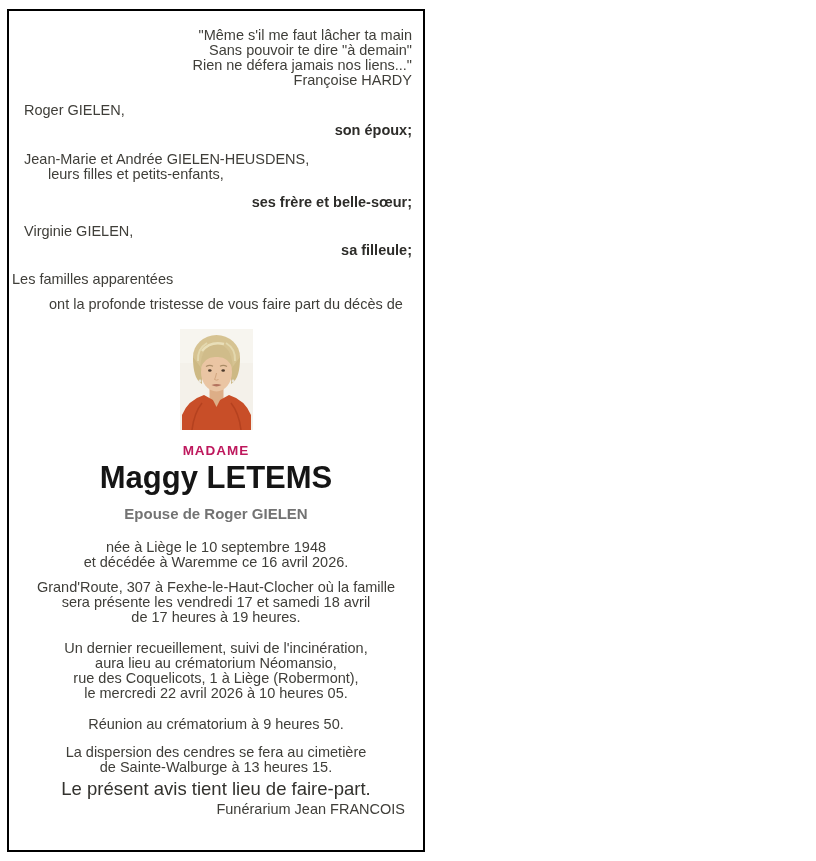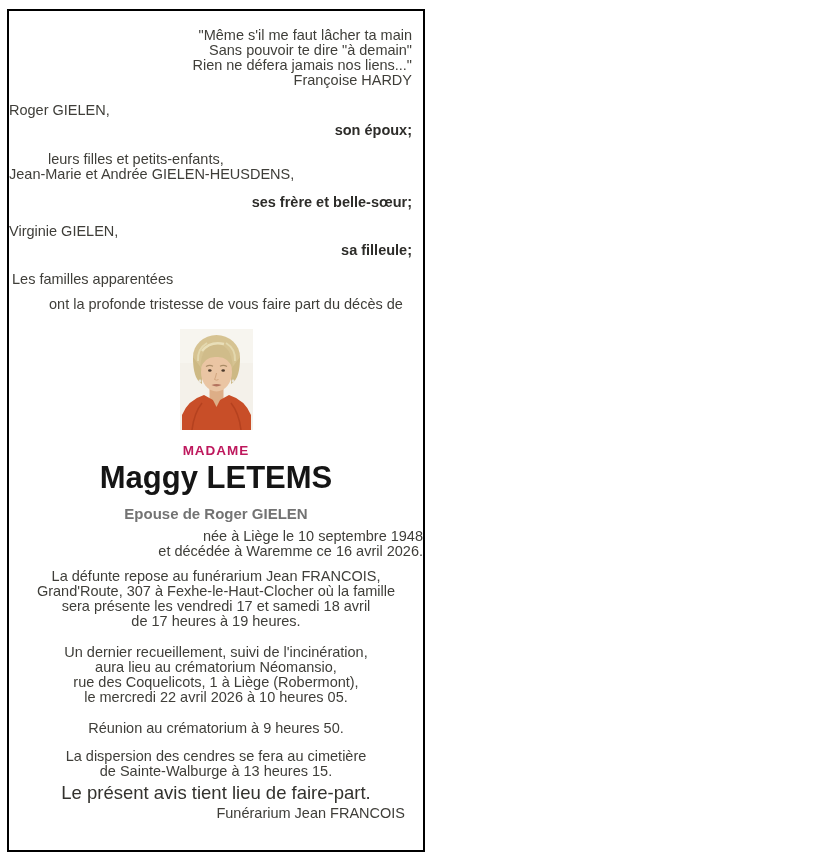--- a/index.html
+++ b/index.html
@@ -26,20 +26,21 @@
     font-size: 14.5px;
     line-height: 15px;
     overflow: hidden;
   }
   .quote {
     margin-top: 17px;
     padding-right: 11px;
     text-align: right;
   }
   .name-line {
+    padding-left: 15px;
     text-align: left;
   }
   .name-line.indent {
     padding-left: 39px;
   }
   .relation {
     padding-right: 11px;
     text-align: right;
     font-weight: 700;
     color: #2d2c29;
@@ -75,21 +76,21 @@
     color: #151515;
   }
   .spouse {
     margin-top: 11px;
     text-align: center;
     font-weight: 700;
     font-size: 15px;
     color: #737373;
   }
   .para { text-align: center; }
-  .birth { margin-top: 8px; text-align: right; }
+  .birth { margin-top: 19px; }
   .repose { margin-top: 10px; }
   .ceremony { margin-top: 16px; }
   .reunion { margin-top: 16px; }
   .dispersion { margin-top: 13px; }
   .condolences { margin-top: 15px; }
   .notice {
     margin-top: 3px;
     text-align: center;
     font-size: 18.5px;
     line-height: 22px;
@@ -113,22 +114,22 @@
       <div>Rien ne défera jamais nos liens..."</div>
       <div>Françoise HARDY</div>
     </div>
 
     <div class="g1">
       <div class="name-line">Roger GIELEN,</div>
       <div class="relation">son époux;</div>
     </div>
 
     <div class="g2">
+      <div class="name-line">Jean-Marie et Andrée GIELEN-HEUSDENS,</div>
       <div class="name-line indent">leurs filles et petits-enfants,</div>
-      <div class="name-line">Jean-Marie et Andrée GIELEN-HEUSDENS,</div>
       <div class="relation">ses frère et belle-sœur;</div>
     </div>
 
     <div class="g3">
       <div class="name-line">Virginie GIELEN,</div>
       <div class="relation">sa filleule;</div>
     </div>
 
     <div class="families">Les familles apparentées</div>
     <div class="announce">ont la profonde tristesse de vous faire part du décès de</div>
@@ -172,21 +173,20 @@
     <div class="madame">MADAME</div>
     <div class="big-name">Maggy LETEMS</div>
     <div class="spouse">Epouse de Roger GIELEN</div>
 
     <div class="para birth">
       <div>née à Liège le 10 septembre 1948</div>
       <div>et décédée à Waremme ce 16 avril 2026.</div>
     </div>
 
     <div class="para repose">
-      <div>La défunte repose au funérarium Jean FRANCOIS,</div>
       <div>Grand'Route, 307 à Fexhe-le-Haut-Clocher où la famille</div>
       <div>sera présente les vendredi 17 et samedi 18 avril</div>
       <div>de 17 heures à 19 heures.</div>
     </div>
 
     <div class="para ceremony">
       <div>Un dernier recueillement, suivi de l'incinération,</div>
       <div>aura lieu au crématorium Néomansio,</div>
       <div>rue des Coquelicots, 1 à Liège (Robermont),</div>
       <div>le mercredi 22 avril 2026 à 10 heures 05.</div>

